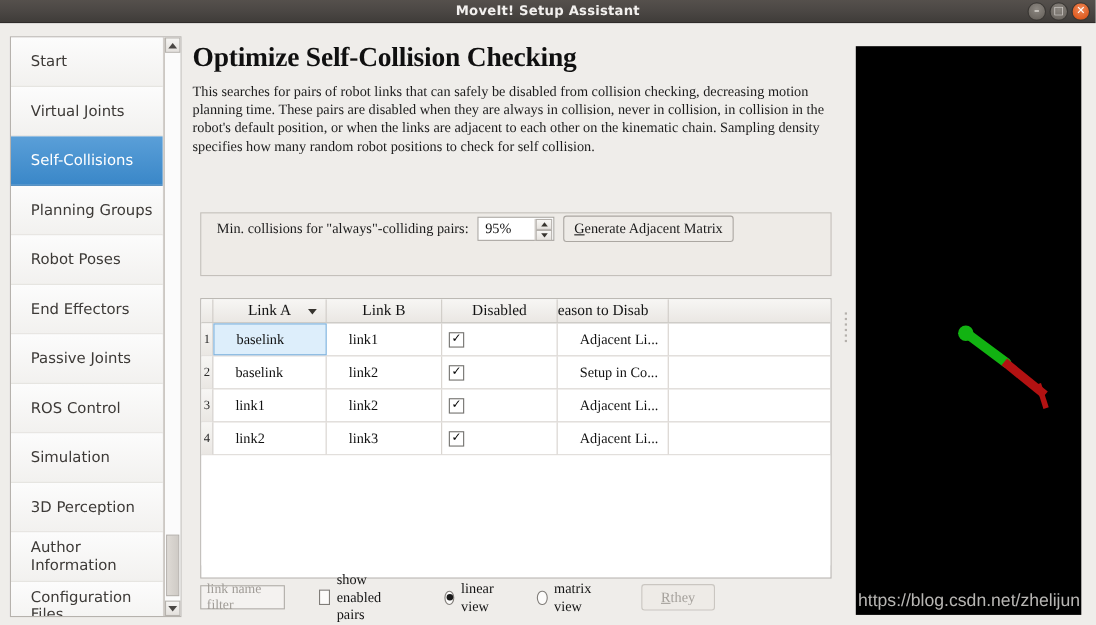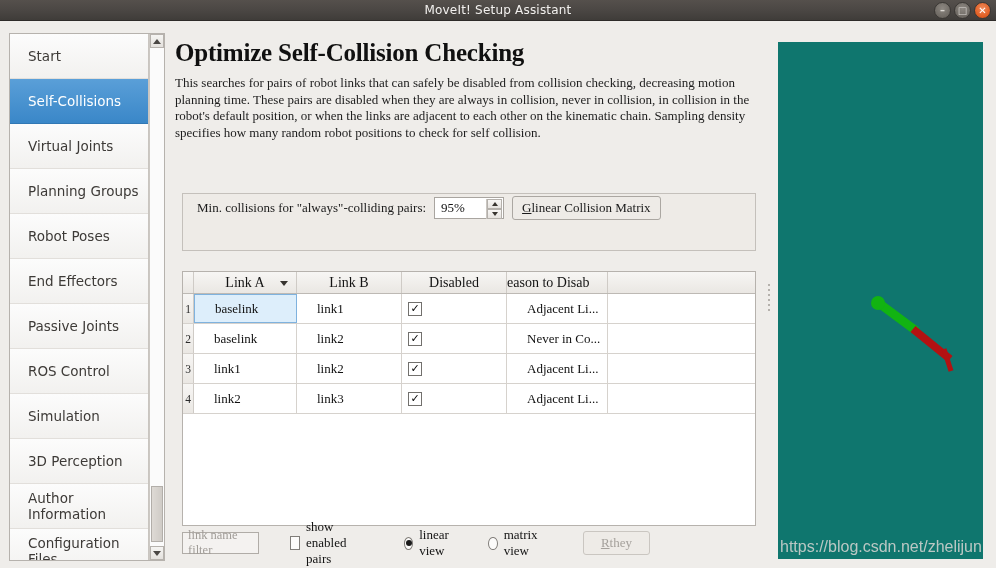--- a/index.html
+++ b/index.html
@@ -11,21 +11,21 @@
   }
 
   
   .titlebar {
     position: absolute; left: 0; top: 0; width: 996px; height: 21px;
     background: linear-gradient(to bottom, #55504c 0%, #4b4744 50%, #3f3c39 100%);
     border-bottom: 1px solid #2e2b29;
     display: flex; align-items: center; justify-content: center;
   }
   .titlebar-title {
-    color: #f2f0ee; font-size: 12px; font-weight: normal;
+    color: #f2f0ee; font-size: 12px; font-weight: bold;
     letter-spacing: .2px;
   }
   .win-buttons {
     position: absolute; right: 5px; top: 2px;
     display: flex; gap: 3px; align-items: center;
   }
   .win-btn {
     width: 17px; height: 17px; border-radius: 50%;
     background: radial-gradient(circle at 50% 35%, #8d8882 0%, #6e6963 70%, #5b5650 100%);
     border: 1px solid #3a3734;
@@ -288,25 +288,25 @@
       <span class="win-glyph">✕</span>
     </div>
   </div>
 </div>
 
 <div class="sidebar">
   <div class="nav-list" id="nav-list">
       <div class="nav-item">
         <span>Start</span>
       </div>
+      <div class="nav-item">
+        <span>Virtual Joints</span>
+      </div>
       <div class="nav-item active">
         <span>Self-Collisions</span>
-      </div>
-      <div class="nav-item">
-        <span>Virtual Joints</span>
       </div>
       <div class="nav-item">
         <span>Planning Groups</span>
       </div>
       <div class="nav-item">
         <span>Robot Poses</span>
       </div>
       <div class="nav-item">
         <span>End Effectors</span>
       </div>
@@ -354,21 +354,21 @@
           <div class="spin-b">
             <span class="tri-up-s"></span>
           </div>
           <div class="spin-b">
             <span class="tri-down-s"></span>
           </div>
         </div>
       </div>
       <div class="btn">
         <span class="mnem">G</span>
-          <span>linear Collision Matrix</span>
+          <span>enerate Adjacent Matrix</span>
       </div>
     </div>
   </div>
 
   <div class="table-area">
     <div class="thead" id="table-head">
         <div class="th corner"></div>
         <div class="th c-a">
           <span>Link A</span>
           <span class="sort-ind"></span>
@@ -395,21 +395,21 @@
           <div class="td c-r">Adjacent Li...</div>
           <div class="td filler"></div>
         </div>
         <div class="trow">
           <div class="rownum">2</div>
           <div class="td c-a">baselink</div>
           <div class="td c-b">link2</div>
           <div class="td c-d">
             <span class="cellcheck">✓</span>
           </div>
-          <div class="td c-r">Never in Co...</div>
+          <div class="td c-r">Setup in Co...</div>
           <div class="td filler"></div>
         </div>
         <div class="trow">
           <div class="rownum">3</div>
           <div class="td c-a">link1</div>
           <div class="td c-b">link2</div>
           <div class="td c-d">
             <span class="cellcheck">✓</span>
           </div>
           <div class="td c-r">Adjacent Li...</div>
@@ -458,21 +458,21 @@
   <div class="splitter-grip">
     <i></i>
       <i></i>
       <i></i>
       <i></i>
       <i></i>
       <i></i>
   </div>
 </div>
 
-<div class="viewport" style="background: #0f766e;">
+<div class="viewport" style="background: #000000;">
   <svg class="robot-svg" viewBox="0 0 205 517">
     <g>
       <line id="seg-green" x1="102" y1="262" x2="137" y2="288" stroke="#12b312" stroke-width="9" stroke-linecap="round"></line>
       <circle id="joint-green" cx="100" cy="261" r="7" fill="#12b312"></circle>
       <line id="seg-red" x1="135" y1="287" x2="172" y2="317" stroke="#b31212" stroke-width="8" stroke-linecap="butt"></line>
       <line id="tip-bar" x1="166" y1="307" x2="173" y2="329" stroke="#b31212" stroke-width="5" stroke-linecap="butt"></line>
     </g>
   </svg>
   <div class="watermark">https://blog.csdn.net/zhelijun</div>
 </div>

